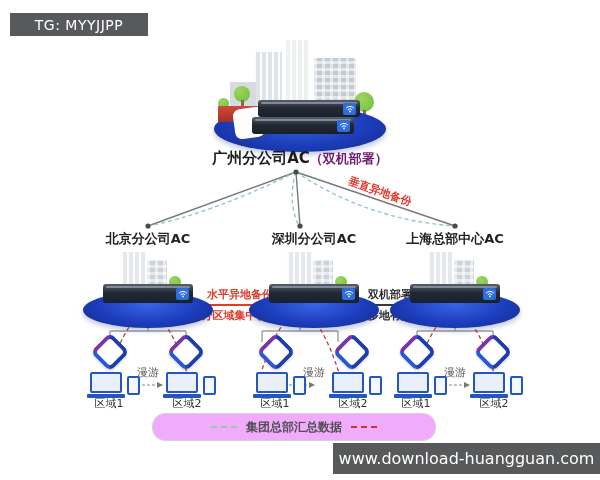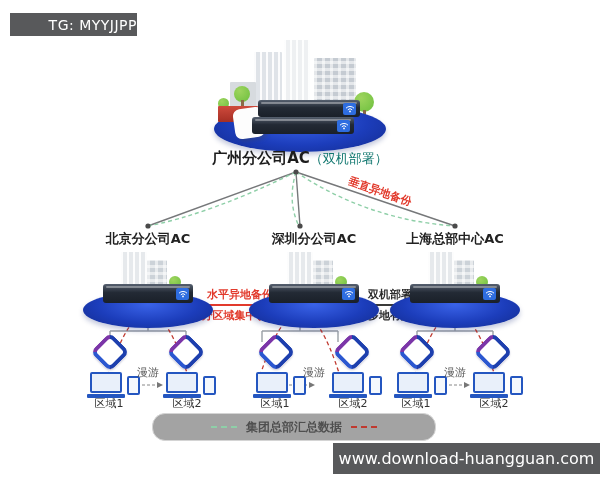--- a/index.html
+++ b/index.html
@@ -2,21 +2,21 @@
 <html><head>
 <meta charset="utf-8">
 <style>
   html,body{margin:0;padding:0;background:#fff;}
   .stage{position:relative;width:600px;height:480px;background:#ffffff;overflow:hidden;
          font-family:"DejaVu Sans","Liberation Sans",sans-serif;}
   .abs{position:absolute;}
 
   
   .bar{background:#58595b;color:#fff;display:flex;align-items:center;justify-content:center;}
-  .tg-bar{left:10px;top:13px;width:127px;height:23px;font-size:14px;letter-spacing:.5px;justify-content:flex-end;}
+  .tg-bar{left:10px;top:13px;width:138px;height:23px;font-size:14px;letter-spacing:.5px;}
   .site-bar{left:333px;top:443px;width:267px;height:31px;font-size:16px;}
 
   
   .lines{left:0;top:0;pointer-events:none;}
 
   
   .hq{left:210px;top:36px;width:180px;height:135px;}
   .bldg{position:absolute;border-radius:1px;}
   .striped{background-image:repeating-linear-gradient(90deg,rgba(255,255,255,.9) 0 2px,rgba(0,0,0,0) 2px 6px);}
   .winds{background-image:repeating-linear-gradient(0deg,rgba(255,255,255,.55) 0 3px,rgba(0,0,0,0) 3px 7px),
@@ -61,25 +61,25 @@
   .anno.red .dbl-arrow::before{left:-7px;border-right-color:#e23a2c;}
   .anno.red .dbl-arrow::after{right:-7px;border-left-color:#e23a2c;}
   .anno.black .dbl-arrow::before{left:-7px;border-right-color:#3a3a3a;}
   .anno.black .dbl-arrow::after{right:-7px;border-left-color:#3a3a3a;}
 
   .edge-label{left:330px;top:184px;width:100px;text-align:center;transform:rotate(19deg);
               font-size:11px;font-weight:bold;color:#e23a2c;white-space:nowrap;}
 
   .hq-label{top:148px;left:0;width:600px;text-align:center;white-space:nowrap;}
   .hq-label .main{font-size:15px;font-weight:bold;color:#1c1c1c;}
-  .hq-label .sub{font-size:13px;font-weight:normal;color:#0f766e;}
+  .hq-label .sub{font-size:13px;font-weight:bold;color:#701a75;}
 
   
   .legend{left:152px;top:413px;width:282px;height:26px;border:1px solid #d4d4d4;border-radius:13px;
-          display:flex;align-items:center;justify-content:center;gap:9px;background:#a3a3a3;}
+          display:flex;align-items:center;justify-content:center;gap:9px;background:#f0abfc;}
   .legend .dash{width:26px;height:0;border-top:2px dashed;}
   .legend .dash.green{border-color:#8fcfa8;}
   .legend .dash.red{border-color:#c0392f;}
   .legend .lab{font-size:12px;color:#4f4f4f;font-weight:600;white-space:nowrap;}
 </style>
 </head>
 <body>
 
 <div class="stage">
 

